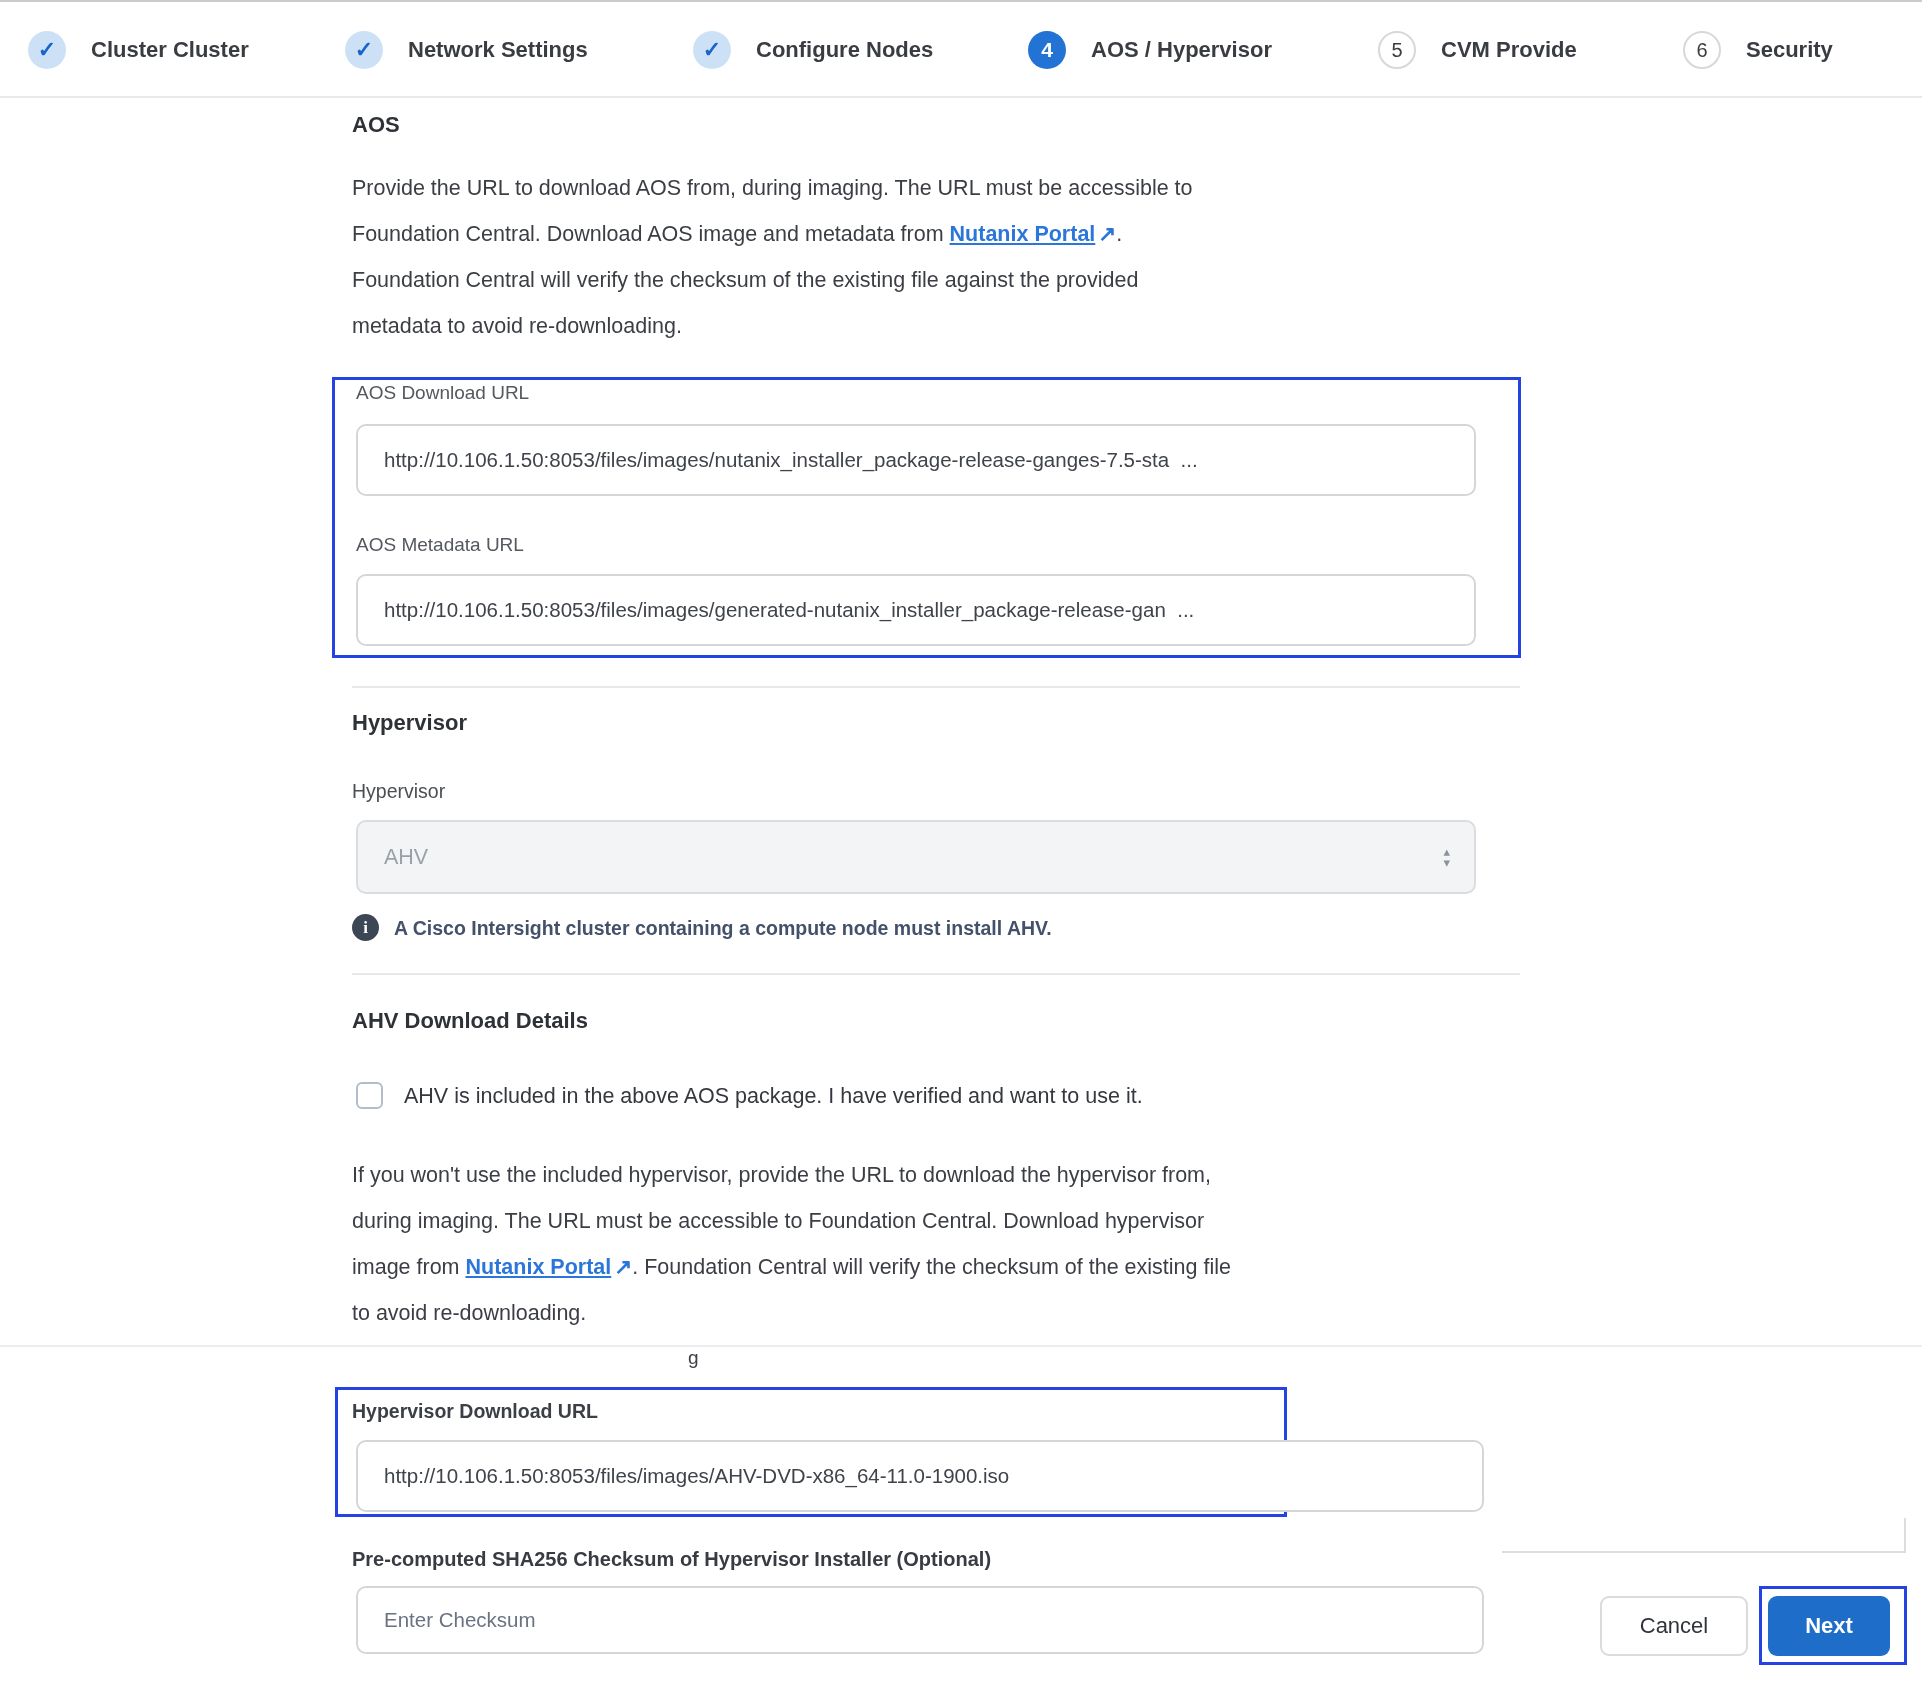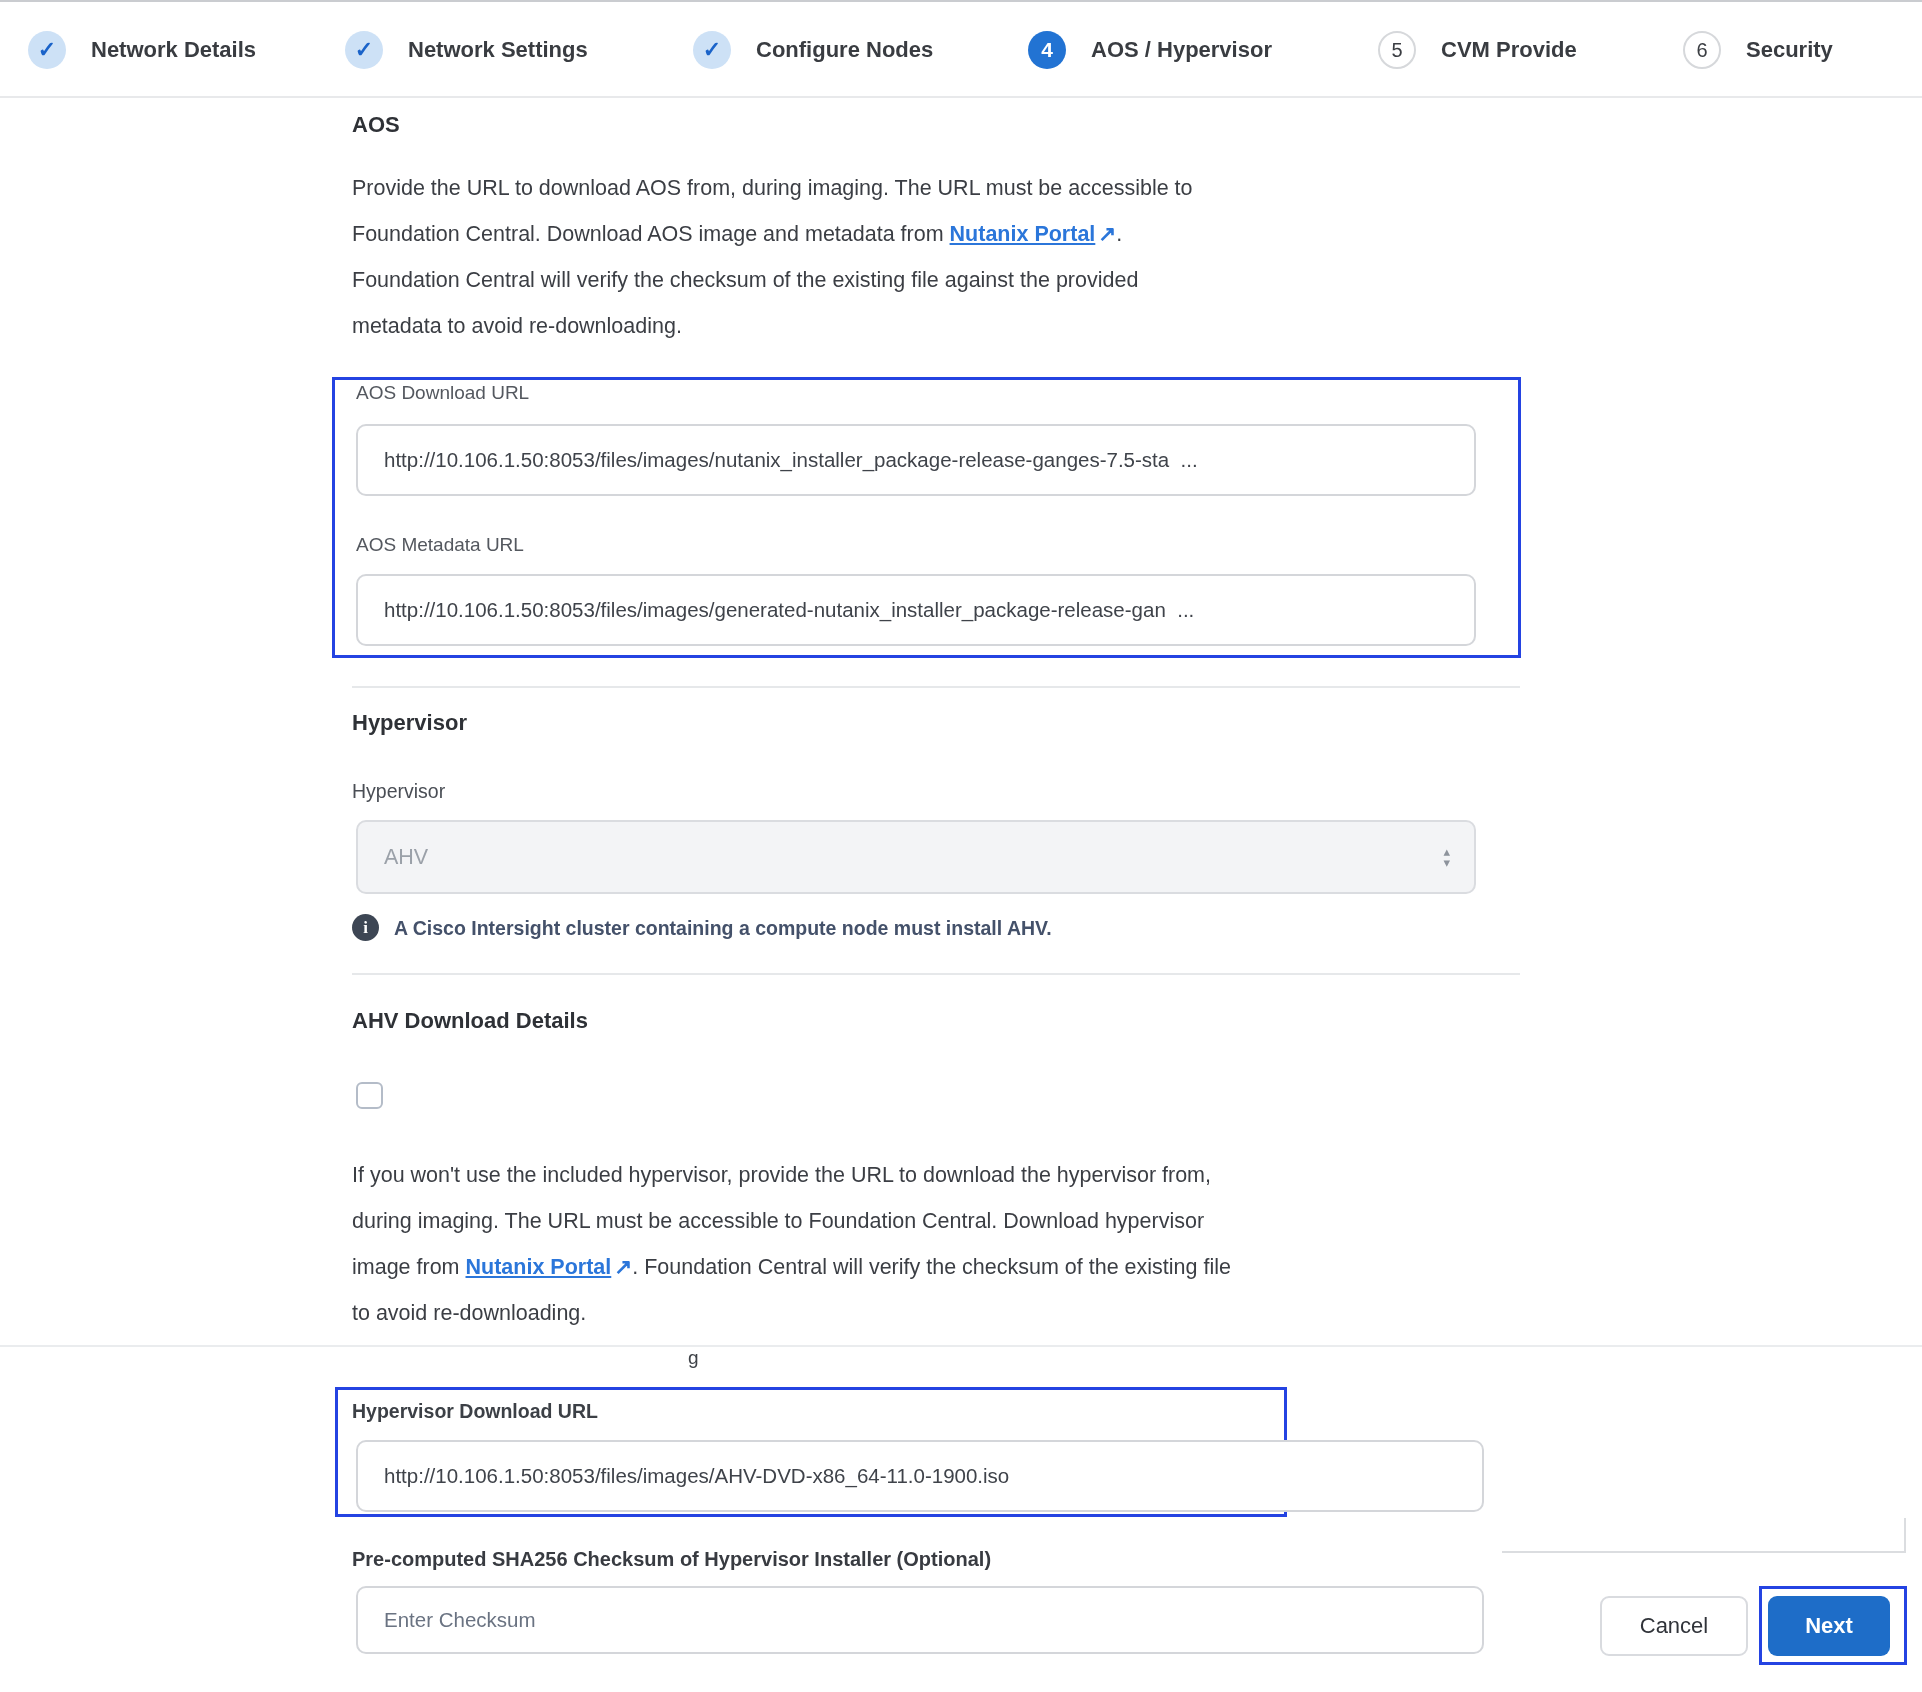--- a/index.html
+++ b/index.html
@@ -70,21 +70,21 @@
 
 <div class="page">
 
   <div class="topline"></div>
 
   <header class="stepper">
     <div class="step" style="left:28px">
       <span class="circle done">
           <span>✓</span>
         </span>
-      <span class="step-label">Network Details</span>
+      <span class="step-label">Cluster Cluster</span>
     </div>
     <div class="step" style="left:345px">
       <span class="circle done">
           <span>✓</span>
         </span>
       <span class="step-label">Network Settings</span>
     </div>
     <div class="step" style="left:693px">
       <span class="circle done">
           <span>✓</span>
@@ -140,20 +140,21 @@
   <div class="info-icon">
       <span>i</span>
     </div>
   <span class="info-text">A Cisco Intersight cluster containing a compute node must install AHV.</span>
 
   <div class="divider" style="left:352px; top:973px; width:1168px"></div>
 
   <h2 class="section-h" style="left:352px; top:1008px">AHV Download Details</h2>
 
   <span class="checkbox"></span>
+  <span class="cb-label">AHV is included in the above AOS package. I have verified and want to use it.</span>
 
   <p class="desc" style="left:352px; top:1152px; width:886px"><span>If you won't use the included hypervisor, provide the URL to download the hypervisor from, during imaging. The URL must be accessible to Foundation Central. Download hypervisor image from </span><span class="link">Nutanix Portal</span><span class="link-arrow">↗</span><span>. Foundation Central will verify the checksum of the existing file to avoid re-downloading.</span></p>
 
   <div class="fullline"></div>
   <span class="stray">g</span>
 
   <div class="ann" style="left:335px; top:1387px; width:952px; height:130px"></div>
 
   <span class="field-label strong" style="left:352px; top:1400px">Hypervisor Download URL</span>
   <input class="text-input" style="left: 356px; top: 1440px; width: 1128px;" readonly="" value="http://10.106.1.50:8053/files/images/AHV-DVD-x86_64-11.0-1900.iso">

